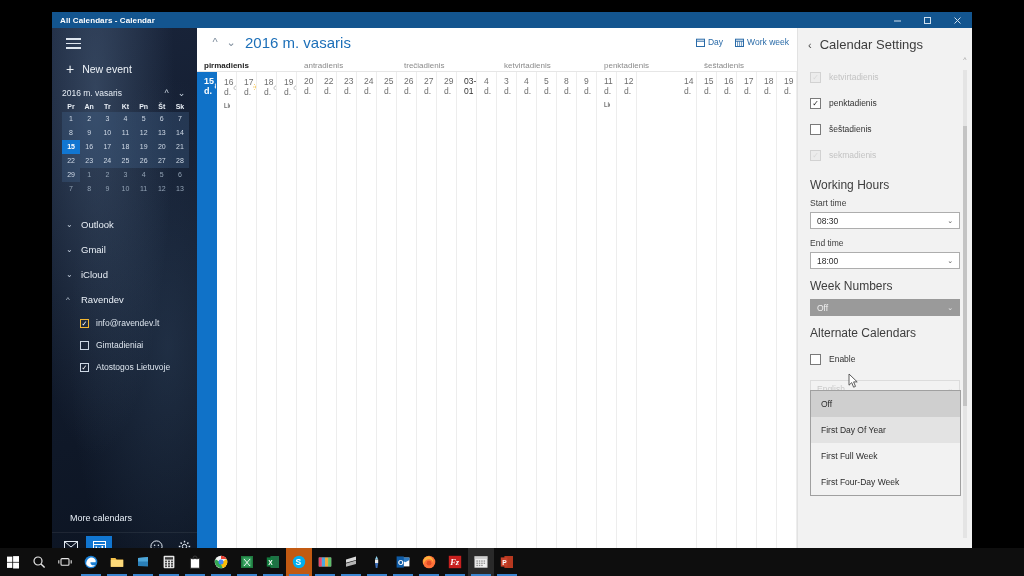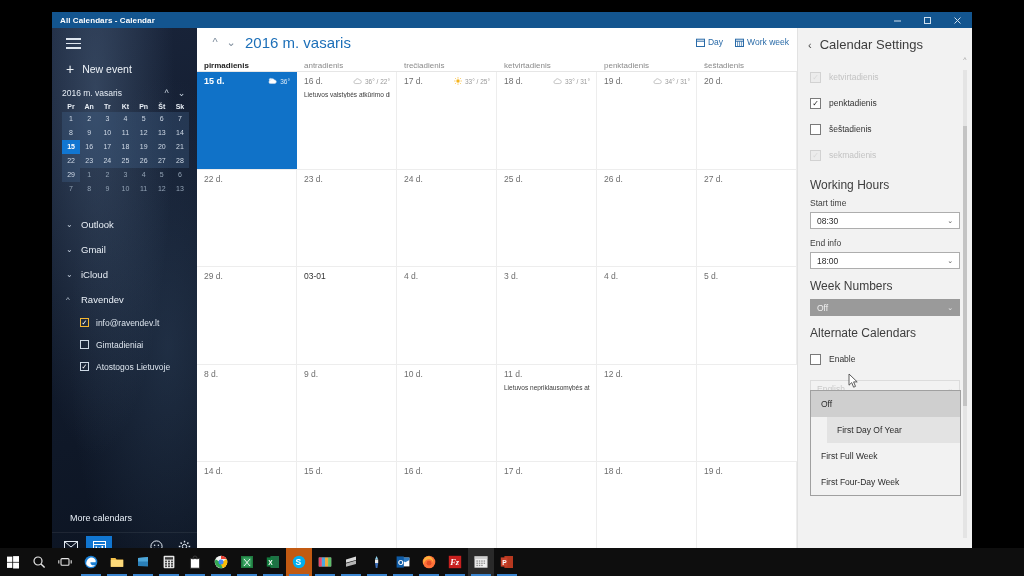--- a/index.html
+++ b/index.html
@@ -76,21 +76,21 @@
   .mcell.out { color: #93a3b5; }
 
   
   .accounts { margin-top: 14px; font-size: 9.5px; }
   .acct {
     display: flex; align-items: center; gap: 7px;
     padding: 7px 0 7px 14px; color: #e9eff6;
   }
   .acct .chev { font-size: 8px; color: #c4d0de; width: 8px; }
   .sub {
-    display: flex; align-items: center; gap: 7px;
+    display: flex; align-items: flex-end; gap: 7px;
     padding: 6px 0 6px 28px; font-size: 8.5px; color: #dde5ee;
   }
   .cb {
     width: 9px; height: 9px; border: 1px solid #cdd8e4; flex: none;
     display: flex; align-items: center; justify-content: center;
     font-size: 7px; line-height: 1; color: #fff;
   }
   .cb.yellow { background: #f2b632; border-color: #f2b632; color: #4a3400; }
   .cb.checked { background: transparent; color: #fff; }
 
@@ -121,21 +121,21 @@
   .dowhead {
     height: 16px; flex: none; display: grid; grid-template-columns: repeat(6, 1fr);
     border-bottom: 1px solid #e6e6e6; background: #fff;
   }
   .dowhead div {
     font-size: 8px; color: #8a8a8a; padding-left: 7px; display: flex; align-items: flex-end;
     padding-bottom: 1px;
   }
   .dowhead div.cur { color: #222; font-weight: bold; }
 
-  .weeks { flex: 1; display: flex; flex-direction: column; min-height: 0; }
+  .weeks { flex: 1; display: flex; min-height: 0; }
   .wrow { flex: 1; display: grid; grid-template-columns: repeat(6, 1fr); border-bottom: 1px solid #ededed; min-height: 0; }
   .dcell { border-right: 1px solid #ededed; padding: 4px 6px 0 7px; position: relative; overflow: hidden; }
   .dcell.sel { background: #1072c8; border-right-color: #1072c8; }
   .dcell-head { display: flex; align-items: center; }
   .dnum { font-size: 8.5px; color: #6e6e6e; }
   .dcell.sel .dnum { color: #fff; font-weight: bold; font-size: 9px; }
   .dcell.first-of-month .dnum { color: #333; }
   .wx { margin-left: auto; display: flex; align-items: center; gap: 3px; color: #9a9a9a; font-size: 6.5px; }
   .dcell.sel .wx { color: #dbeaf7; }
   .wx .glyph { display: flex; }
@@ -174,21 +174,21 @@
   .combo.open .carat { color: #e8e8e8; }
   .combo.disabled { background: #f2f2f2; border-color: #dcdcdc; color: #c9c9c9; }
   .combo.disabled .carat { color: #cfcfcf; }
 
   .dropdown {
     position: absolute; left: 12px; top: 330px; width: 151px; background: #f2f2f2;
     border: 1px solid #a0a0a0; z-index: 30;
   }
   .ditem { height: 26px; display: flex; align-items: center; padding-left: 10px; font-size: 8.5px; color: #2b2b2b; }
   .ditem.selected { background: #cfcfcf; }
-  .ditem.hover { background: #e3e3e3; margin-left: 16px; }
+  .ditem.hover { background: #e3e3e3; }
 
   .link { font-size: 8.5px; color: #1f6fb5; margin-top: 8px; display: inline-block; }
 
   .sscroll {
     position: absolute; right: 3px; top: 28px; width: 8px; bottom: 8px;
   }
   .sscroll .track { position: absolute; left: 2px; top: 14px; bottom: 14px; width: 4px; background: #e4e4e4; }
   .sscroll .thumb { position: absolute; left: 2px; top: 70px; width: 4px; height: 280px; background: #c4c4c4; }
   .sscroll .ar { position: absolute; left: 0; width: 8px; text-align: center; font-size: 7px; color: #9b9b9b; }
   .sscroll .ar.up { top: 0; }
@@ -591,25 +591,20 @@
                   <span class="dnum">8 d.</span>
                 </div>
               </div>
               <div class="dcell">
                 <div class="dcell-head">
                   <span class="dnum">9 d.</span>
                 </div>
               </div>
               <div class="dcell">
                 <div class="dcell-head">
-                  <span class="dnum">10 d.</span>
-                </div>
-              </div>
-              <div class="dcell">
-                <div class="dcell-head">
                   <span class="dnum">11 d.</span>
                 </div>
                 <div class="evt">Lietuvos nepriklausomybės atk</div>
               </div>
               <div class="dcell">
                 <div class="dcell-head">
                   <span class="dnum">12 d.</span>
                 </div>
               </div>
             </div>
@@ -675,21 +670,21 @@
             </div>
 
           <div class="sect-title">Working Hours</div>
 
           <div class="flabel">Start time</div>
           <div class="combo">
             <span class="cv">08:30</span>
             <span class="carat">⌄</span>
           </div>
 
-          <div class="flabel">End info</div>
+          <div class="flabel">End time</div>
           <div class="combo">
             <span class="cv">18:00</span>
             <span class="carat">⌄</span>
           </div>
 
           <div class="sect-title">Week Numbers</div>
           <div class="combo open">
             <span class="cv">Off</span>
             <span class="carat">⌄</span>
           </div>

